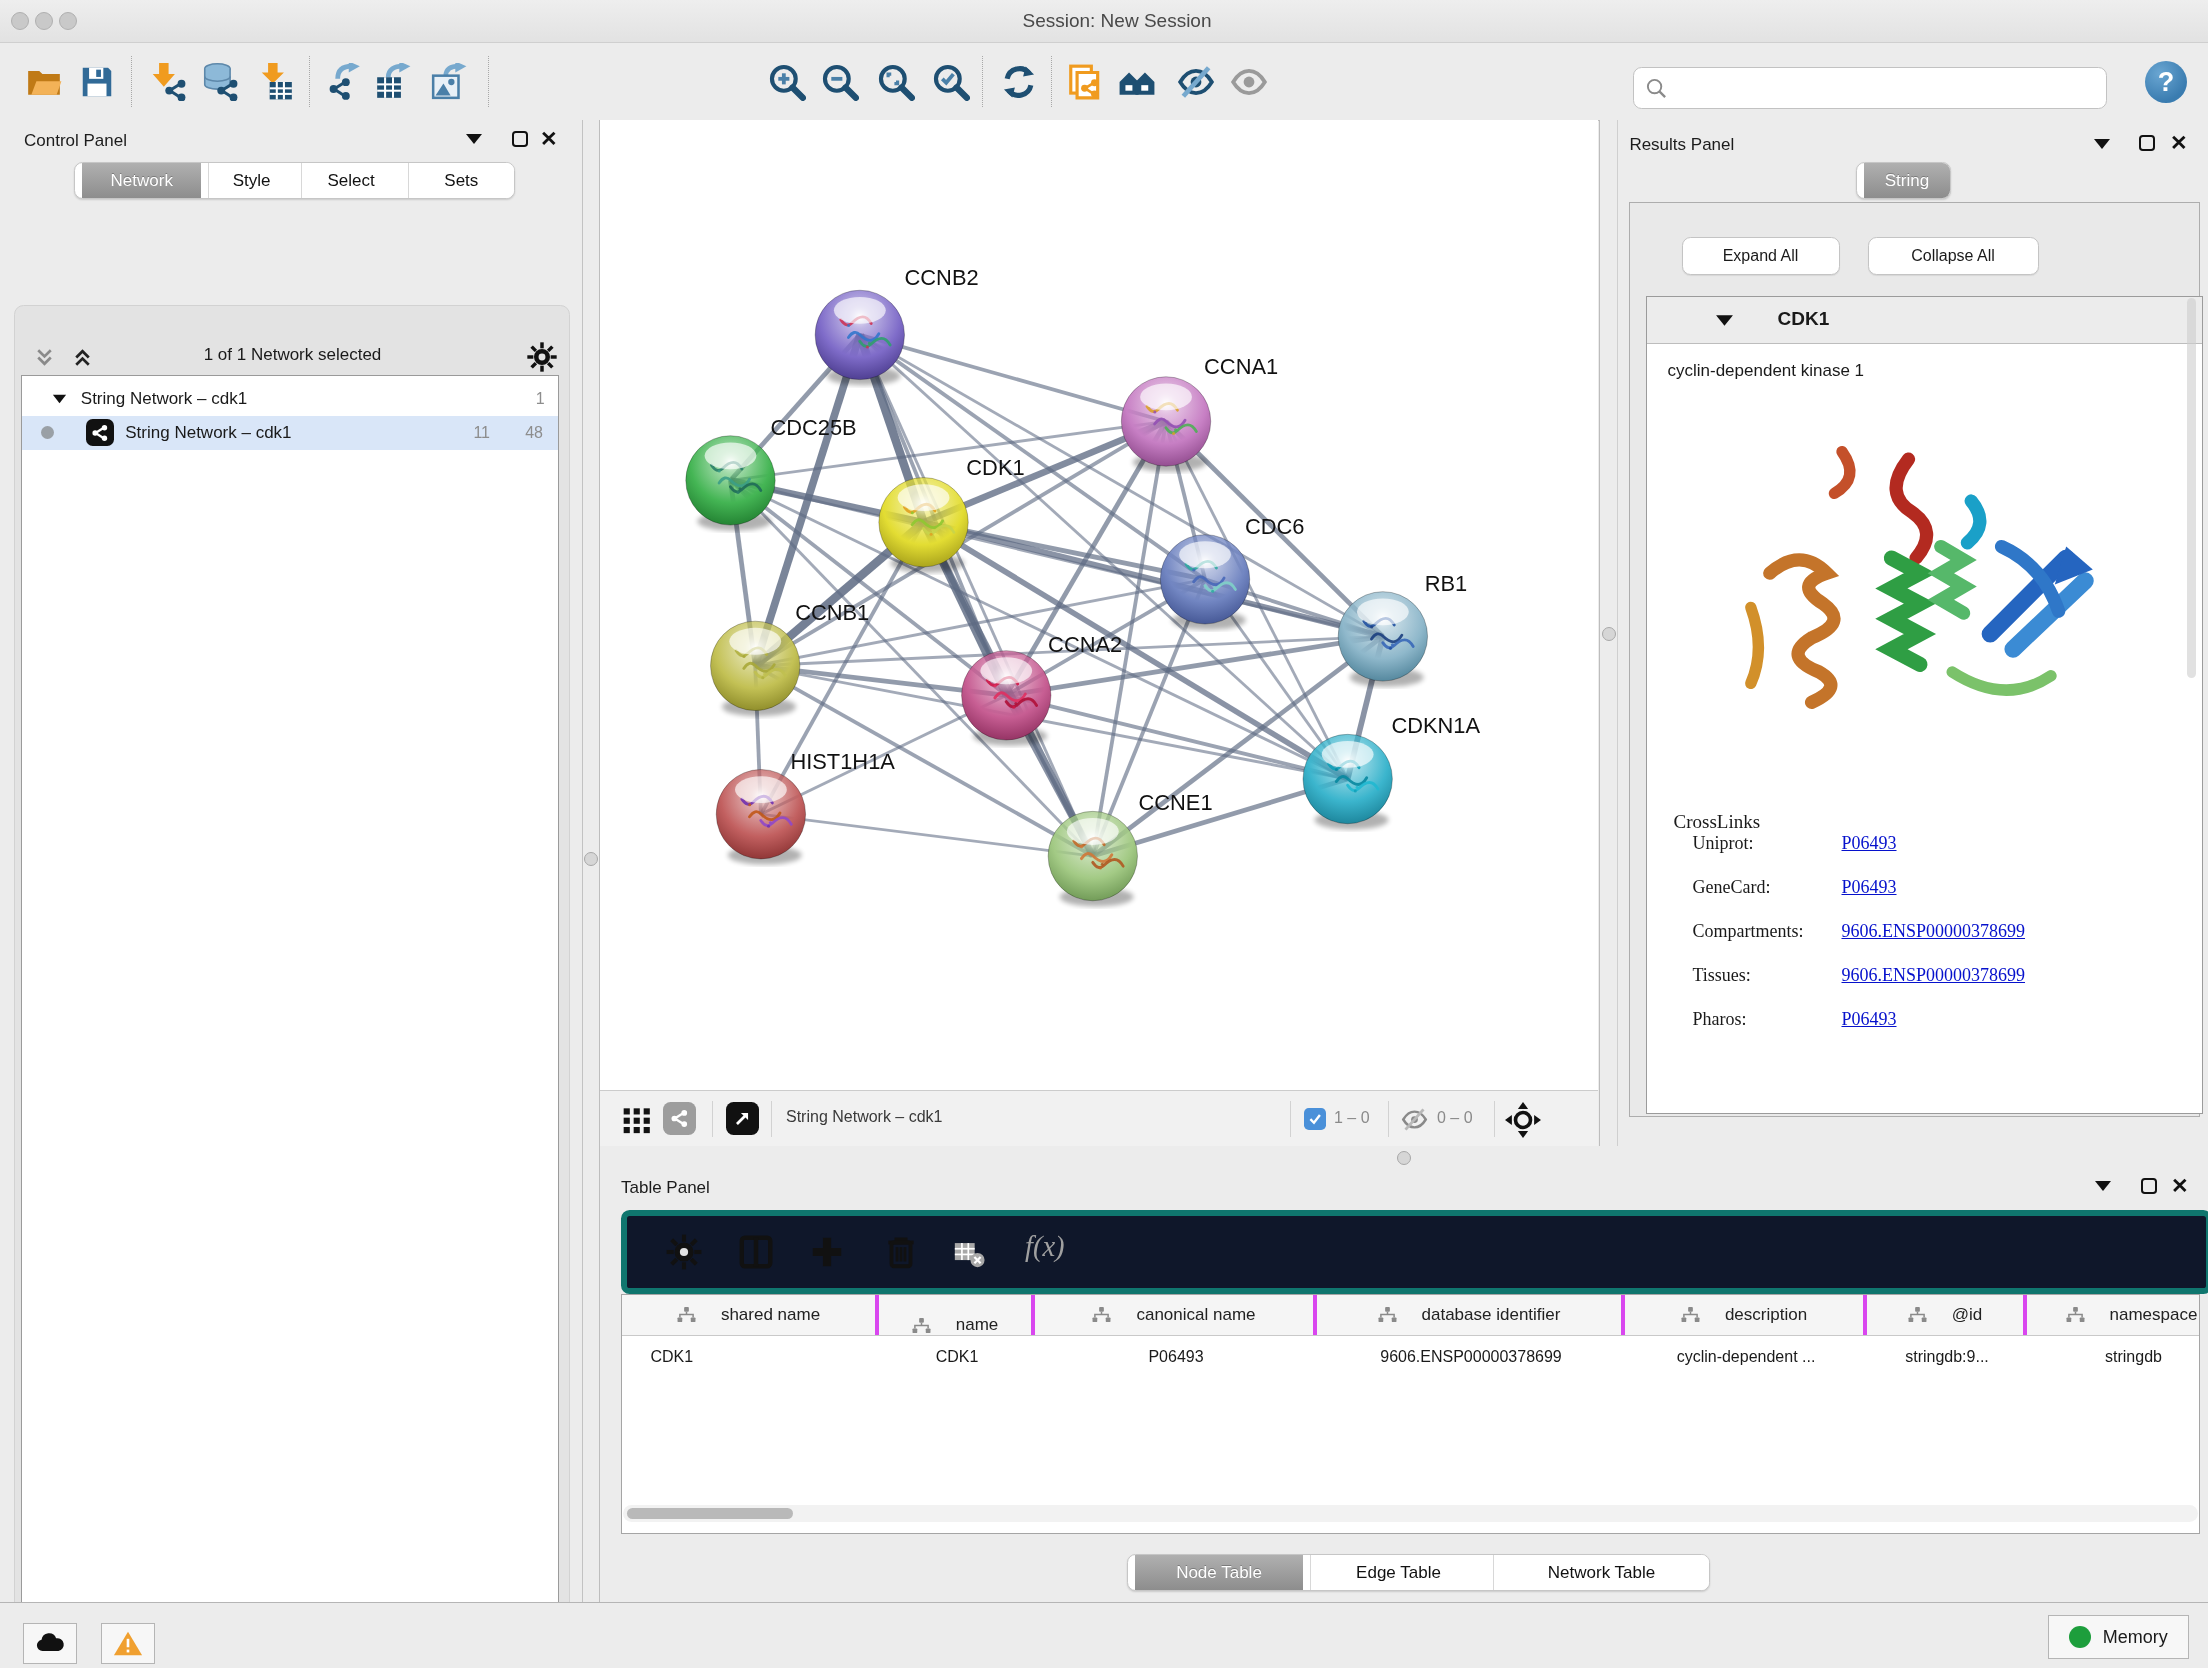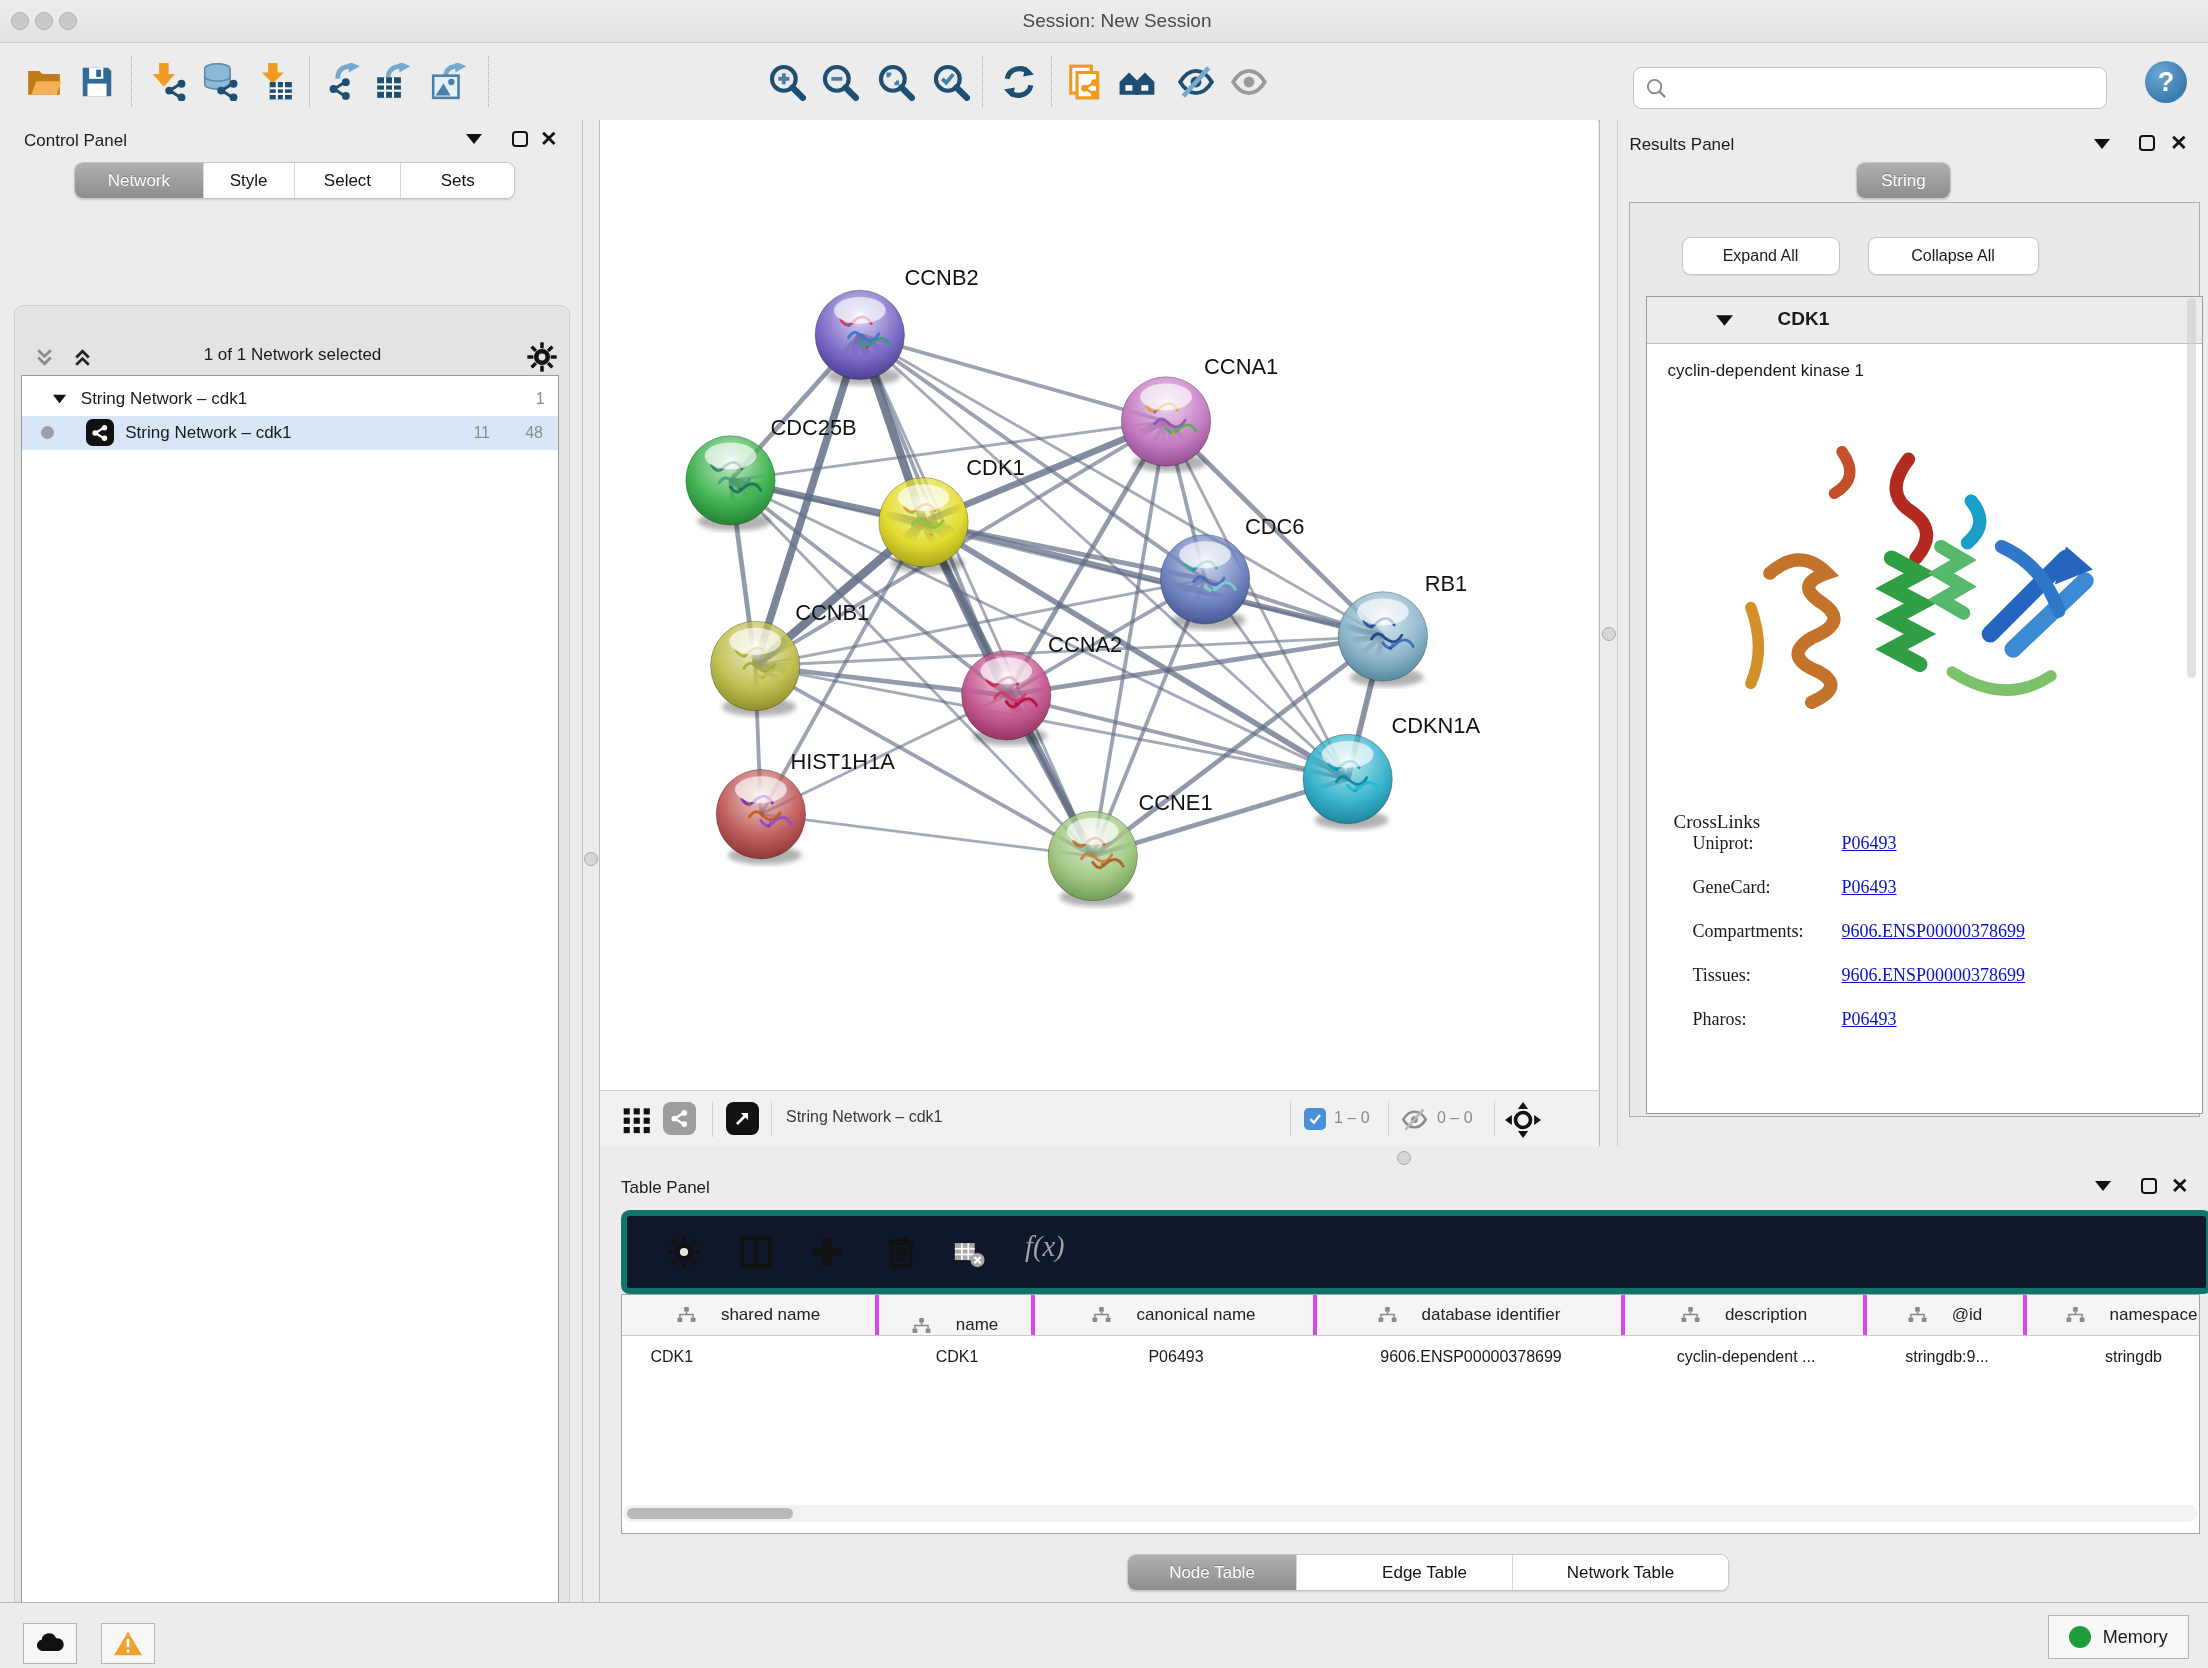--- a/index.html
+++ b/index.html
@@ -26,21 +26,21 @@
   .pc-caret{width:0;height:0;border-left:8.6px solid transparent;border-right:8.6px solid transparent;
     border-top:10.5px solid #111;display:inline-block;}
   .pc-max{width:16px;height:16px;border:2.4px solid #111;border-radius:3.8px;display:inline-block;box-sizing:border-box;}
   .pc-close{font-size:21px;font-weight:bold;color:#111;line-height:16px;}
   
   #control-panel{left:0;top:120px;width:582px;height:1482px;background:#ececec;border-right:1px solid #c2c2c2;}
   #cp-splitter{left:583px;top:120px;width:16px;height:1482px;background:#ececec;border-right:1px solid #bdbdbd;}
   .knob{position:absolute;width:14.3px;height:14.3px;border-radius:50%;background:#d6d6d6;border:1px solid #a8a8a8;box-sizing:border-box;}
   .seg{position:absolute;display:flex;border:1px solid #c6c6c6;border-radius:8.6px;overflow:hidden;background:#fff;
     box-shadow:0 1px 1.9px rgba(0,0,0,.15);}
-  .seg .tab{font-size:17px;text-align:center;padding:7.6px 0;background:#fff;color:#111;border-left:1px solid #d8d8d8;}
+  .seg .tab{font-size:17px;text-align:center;padding:7.6px 0;background:#fff;color:#111;border-left:1px solid #d8d8d8;margin-left:7px;}
   .seg .tab:first-child{border-left:none;}
   .seg .tab.sel{background:linear-gradient(#b0b0b0,#8d8d8d);color:#fff;text-shadow:0 -1px 0 rgba(0,0,0,.25);}
   #cp-box{left:14.3px;top:185px;width:554px;height:1411px;background:#e3e3e3;border:1px solid #d2d2d2;border-radius:9.5px;}
   #cp-statusrow{left:24px;top:221px;width:537px;height:32px;}
   #cp-count{left:0;top:3.8px;width:537px;text-align:center;font-size:17px;}
   #tree-box{left:21px;top:255px;width:538px;height:1316px;background:#fff;border:1px solid #9a9a9a;box-sizing:border-box;}
   .tree-row{position:relative;height:34px;display:flex;align-items:center;font-size:17px;}
   .tree-row .cnt{position:absolute;color:#8d8d8d;font-size:16px;}
   .row-sel{background:#d9e6f8;}
   .share-badge{width:27.6px;height:27.6px;border-radius:6.7px;background:#111;display:flex;align-items:center;justify-content:center;}
@@ -886,21 +886,21 @@
         <div class="td" style="width: 160px;">stringdb:9...</div>
         <div class="td" style="width: 213px;">stringdb</div>
       </div>
   </div>
   <div id="tp-hscroll">
       <span id="tp-thumb"></span>
     </div>
 
   <div class="seg" style="left:527px;top:384px" id="tp-tabs">
       <span class="tab sel" style="width: 168px;">Node Table</span>
-      <span class="tab" style="width: 175px; padding-left: 40px;">Edge Table</span>
+      <span class="tab" style="width: 175px;">Edge Table</span>
       <span class="tab" style="width: 215px;">Network Table</span>
     </div>
 </div>
 
 <div class="abs" id="statusbar">
   <span class="sb-btn" style="left:23px">
     <svg width="32" height="23" viewBox="0 0 34 24">
       <path d="M9 20a6 6 0 0 1-1-11.9A8 8 0 0 1 23.5 6.5 6.5 6.5 0 0 1 26 20z" fill="#111"></path>
     </svg>
   </span>

